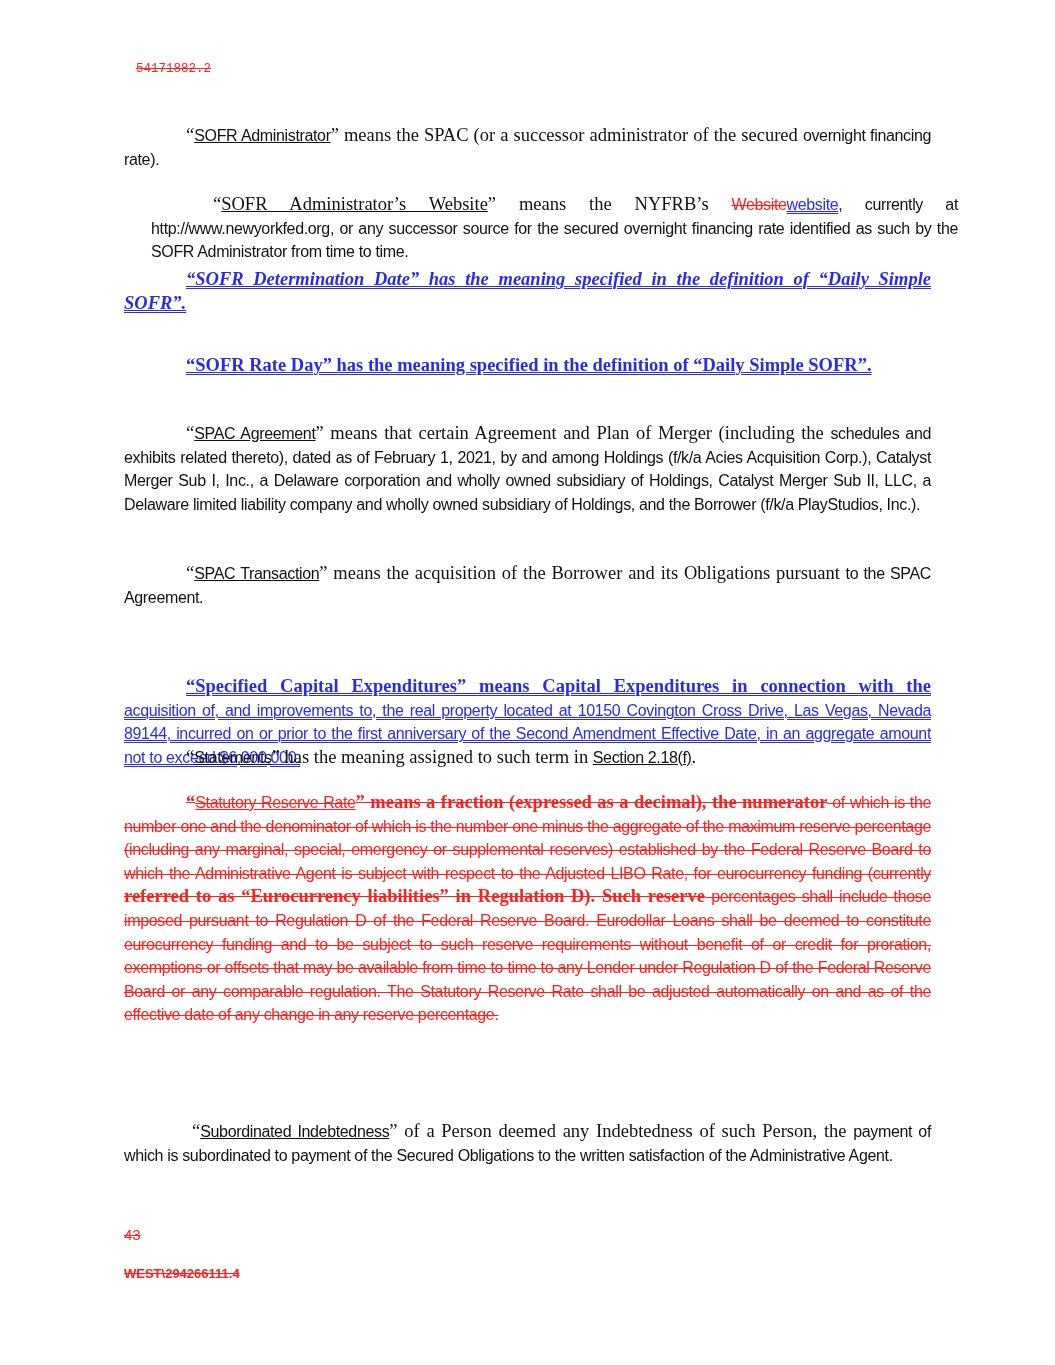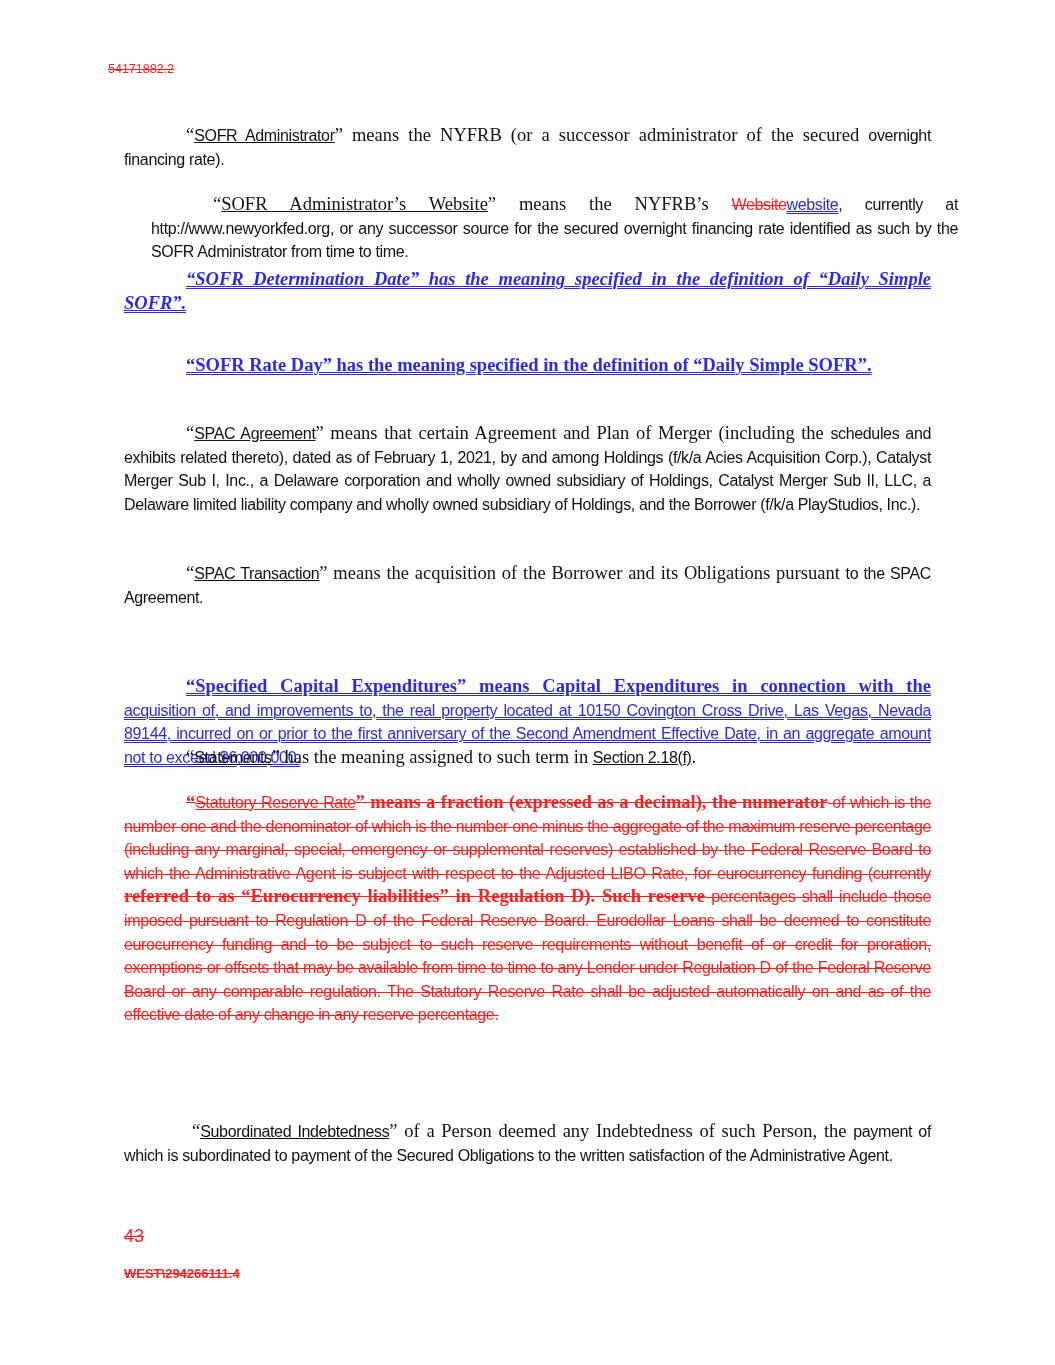--- a/index.html
+++ b/index.html
@@ -1,35 +1,35 @@
 <!DOCTYPE html>
 <html><head>
 <meta charset="utf-8">
 <style>
   html, body { margin:0; padding:0; background:#ffffff; }
   body { width:1055px; height:1365px; position:relative; overflow:hidden; }
-  .hdr { position:absolute; left:108px; top:62px; font-family:Liberation Sans, sans-serif; font-size:12.5px; color:#ff2020; text-decoration:line-through; }
+  .hdr { position:absolute; left:136px; top:62px; font-family:Liberation Mono, monospace; font-size:12.5px; color:#ff2020; text-decoration:line-through; }
   .para { position:absolute; left:124px; width:807px; font-size:18.5px; line-height:23.6px; text-align:justify; color:#111; }
   .para .ind { display:inline-block; width:62px; }
   .serif { font-family:"Liberation Serif", serif; }
   .sans { font-family:"Liberation Sans", sans-serif; font-size:16px; letter-spacing:-0.35px; }
   .u { text-decoration:underline; }
   .ins { color:#2a2aee; text-decoration:underline double; text-decoration-thickness:1px; }
   .ins-b { font-weight:bold; font-family:"Liberation Serif", serif; }
   .del { color:#ff1f1f; text-decoration:line-through; }
   .del-b { font-weight:bold; font-family:"Liberation Serif", serif; }
   .foot { position:absolute; left:124px; font-family:"Liberation Sans", sans-serif; color:#ff2020; text-decoration:line-through; }
 </style>
 </head>
 <body>
 
 <div class="hdr">54171882.2</div>
 
 <div class="para" style="top:124px;">
-  <span class="ind"></span><span class="serif">“</span><span class="sans u">SOFR Administrator</span><span class="serif">”</span><span class="serif"> means the NYFRB (or a successor administrator of the secured </span><span class="sans">overnight financing rate).</span>
+  <span class="ind"></span><span class="serif">“</span><span class="sans u">SOFR Administrator</span><span class="serif">”</span><span class="serif"> means the SPAC (or a successor administrator of the secured </span><span class="sans">overnight financing rate).</span>
 </div>
 
 <div class="para" style="top:193px;margin-left:27px;">
   <span class="ind"></span><span class="serif">“</span><span class="serif u">SOFR Administrator’s Website</span><span class="serif">”</span><span class="serif"> means the NYFRB’s </span><span class="sans del">Website</span><span class="sans ins">website</span><span class="sans">, currently at http://www.newyorkfed.org, or any successor source for the secured overnight financing rate identified as such by the SOFR Administrator from time to time.</span>
 </div>
 
 <div class="para" style="top:268px;font-style:italic;">
   <span class="ind"></span><span class="ins ins-b">“SOFR Determination Date” has the meaning specified in the definition of “Daily Simple SOFR”.</span>
 </div>
 
@@ -54,14 +54,14 @@
 </div>
 
 <div class="para" style="top:791px;">
   <span class="ind"></span><span class="del del-b">“</span><span class="del sans" style="text-decoration:underline line-through;">Statutory Reserve Rate</span><span class="del del-b">” means a fraction (expressed as a decimal), the numerator</span><span class="del sans"> of which is the number one and the denominator of which is the number one minus the aggregate of the maximum reserve percentage (including any marginal, special, emergency or supplemental reserves) established by the Federal Reserve Board to which the Administrative Agent is subject with respect to the Adjusted LIBO Rate, for eurocurrency funding (currently </span><span class="del del-b">referred to as “Eurocurrency liabilities” in Regulation D).  Such reserve</span><span class="del sans"> percentages shall include those imposed pursuant to Regulation D of the Federal Reserve Board.  Eurodollar Loans shall be deemed to constitute eurocurrency funding and to be subject to such reserve requirements without benefit of or credit for proration, exemptions or offsets that may be available from time to time to any Lender under Regulation D of the Federal Reserve Board or any comparable regulation.  The Statutory Reserve Rate shall be adjusted automatically on and as of the effective date of any change in any reserve percentage.</span>
 </div>
 
 <div class="para" style="top:1120px;">
   <span class="ind" style="width:68px;"></span><span class="serif">“</span><span class="sans u">Subordinated Indebtedness</span><span class="serif">”</span><span class="serif"> of a Person deemed any Indebtedness of such Person, the </span><span class="sans">payment of which is subordinated to payment of the Secured Obligations to the written satisfaction of the Administrative Agent.</span>
 </div>
 
-<div class="foot" style="top:1226px; font-size:18px;">43</div>
+<div class="foot" style="top:1226px; font-size:15px;">43</div>
 <div class="foot" style="top:1266px; font-size:13px;font-weight:bold;">WEST\294266111.4</div>
 
 </body></html>

